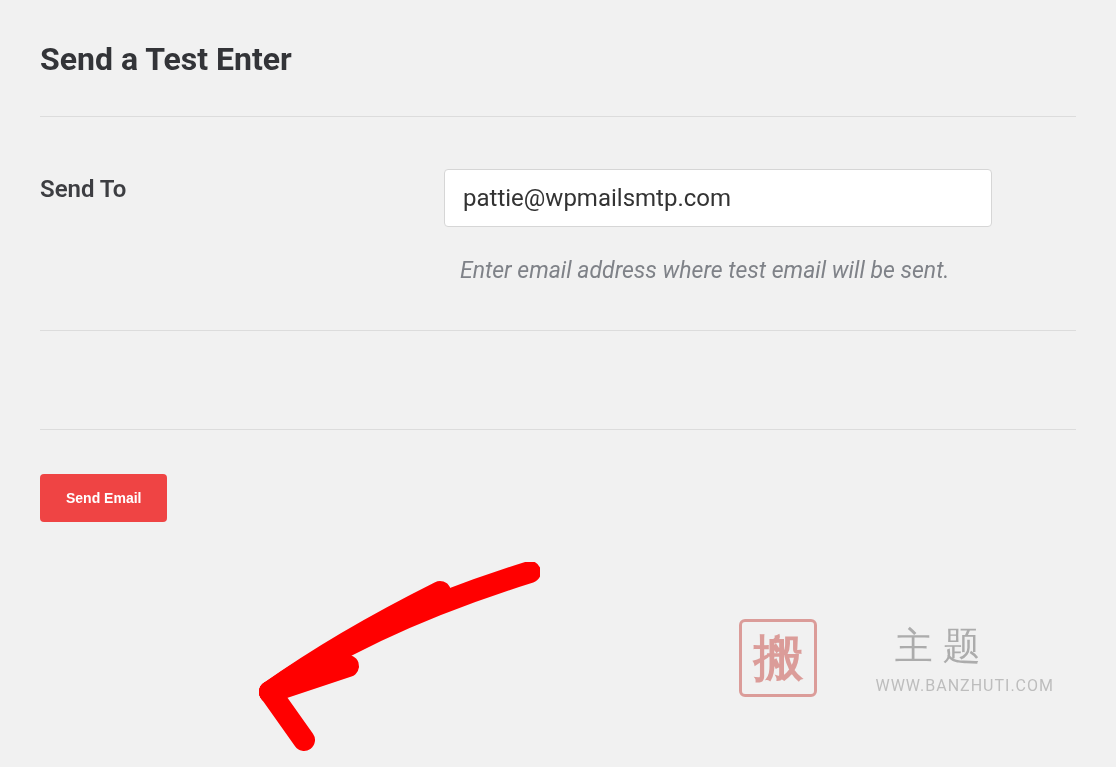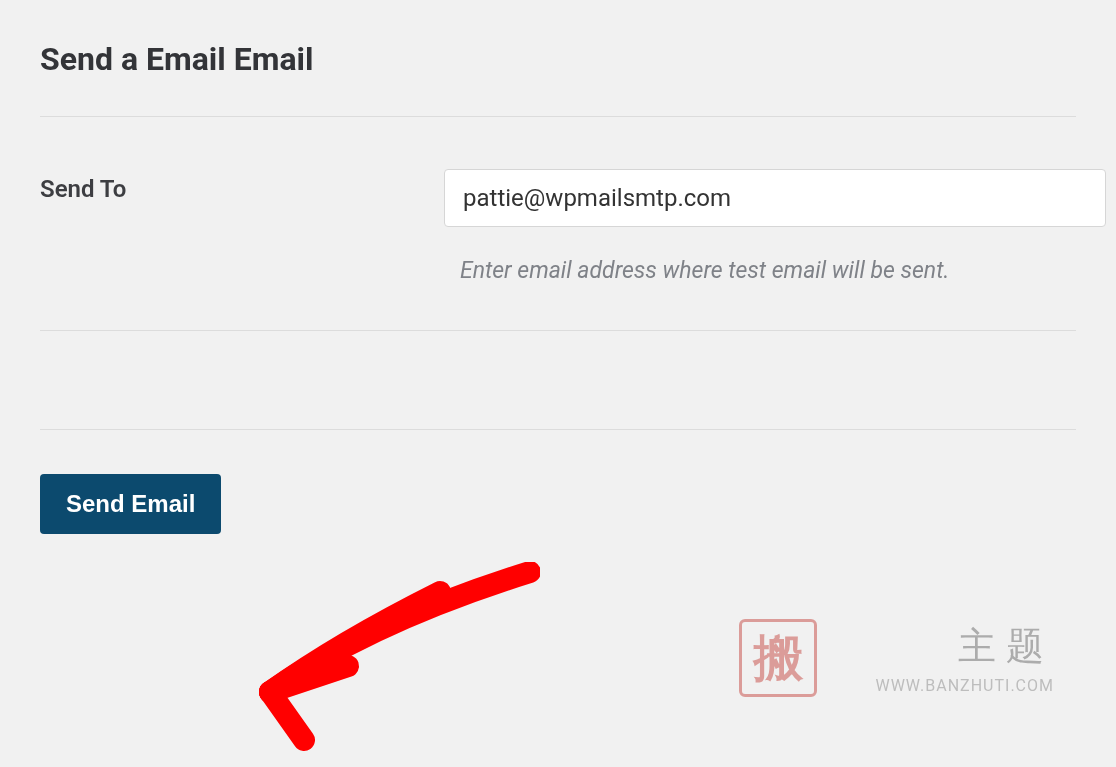--- a/index.html
+++ b/index.html
@@ -30,21 +30,21 @@
       flex: 0 0 404px;
       font-size: 24px;
       font-weight: 600;
       color: #3d3e42;
       padding-top: 6px;
     }
     .row-control {
       flex: 1;
     }
     .email-input {
-      width: 662px;
+      width: 548px;
       font-size: 24px;
       color: #333;
       background: #fff;
       border: 1px solid #d6d6d6;
       border-radius: 4px;
       padding: 14px 18px;
       outline: none;
       font-family: inherit;
     }
     .help {
@@ -76,23 +76,23 @@
       background: #fff;
       border-radius: 50%;
       box-shadow: 0 1px 3px rgba(0,0,0,.25);
     }
     .toggle-state {
       font-size: 22px;
       color: #3d3e42;
     }
     .button-row { padding: 44px 0 0 0; }
     .send-btn {
-      background: #0c4a6e;
+      background: #ef4444;
       color: #fff;
-      font-size: 24px;
+      font-size: 14px;
       font-weight: 600;
       border: none;
       border-radius: 4px;
       padding: 16px 26px;
       cursor: pointer;
     }
     .arrow-overlay { position: absolute; left: 230px; top: 562px; pointer-events: none; }
     .watermark {
       position: absolute;
       right: 62px;
@@ -109,38 +109,38 @@
       border: 3px solid #c74a43;
       border-radius: 6px;
       color: #c74a43;
       font-size: 50px;
       font-weight: 800;
       display: flex;
       align-items: center;
       justify-content: center;
       line-height: 1;
     }
-    .wm-text { display: flex; flex-direction: column; gap: 4px; align-items: flex-end; }
+    .wm-text { display: flex; flex-direction: column; gap: 4px; align-items: center; }
     .wm-main {
       font-size: 38px;
       color: #6a6a6a;
       letter-spacing: 10px;
       font-weight: 500;
     }
     .wm-sub {
       font-size: 16px;
       color: #8a8a8a;
       letter-spacing: 1px;
       margin-left: 44px;
     }
   </style>
 </head>
 <body>
 
-<h1 class="heading">Send a Email Email</h1>
+<h1 class="heading">Send a Test Enter</h1>
 
 <hr class="divider">
 
 <div class="row">
   <div class="row-label">Send To</div>
   <div class="row-control">
     <input type="text" class="email-input" value="pattie@wpmailsmtp.com" style="">
     <p class="help">Enter email address where test email will be sent.</p>
   </div>
 </div>

